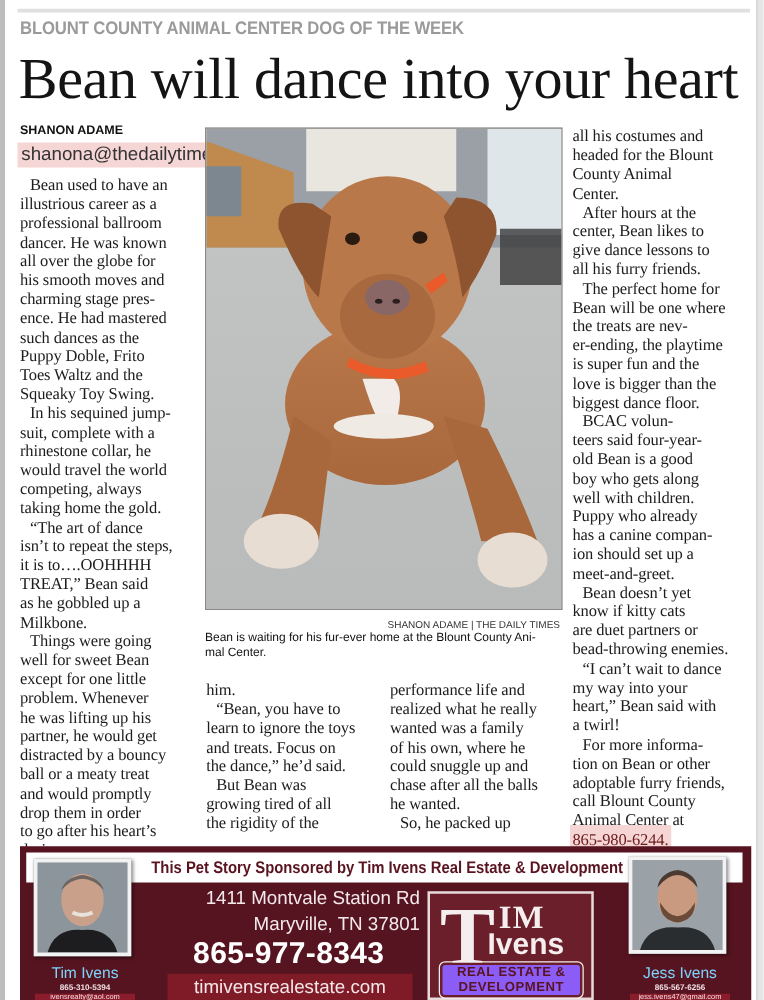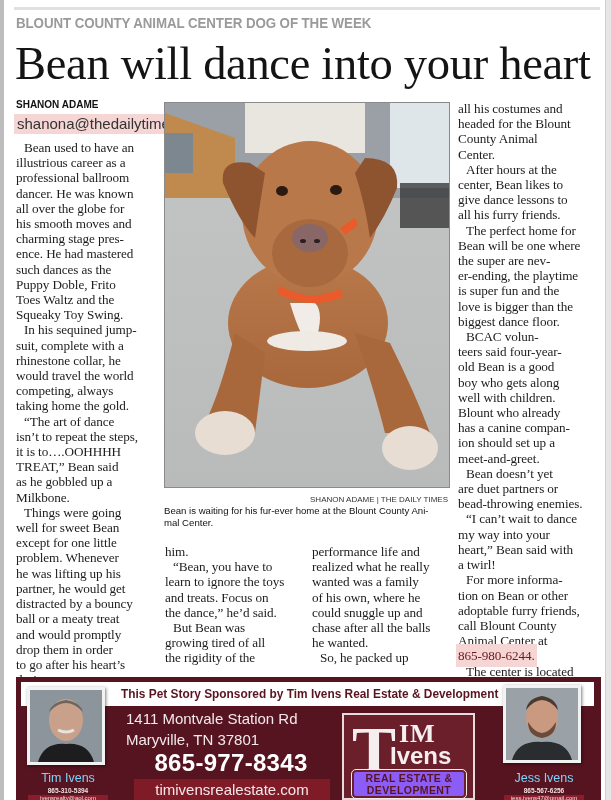--- a/index.html
+++ b/index.html
@@ -95,21 +95,21 @@
   .ad-phone-left { left: 2px; top: 110px; }
   .ad-phone-right { left: 478px; top: 110px; }
   .ad-email {
     position: absolute; width: 80px; text-align: center; background: #8b1c2b;
     font-family: "Liberation Sans", "DejaVu Sans", sans-serif; font-size: 6px; color: #f0dfe2; height: 6px; overflow: hidden;
   }
   .ad-email-left { left: 12px; top: 118px; }
   .ad-email-right { left: 488px; top: 118px; }
 
   .ad-address {
-    position: absolute; left: 110px; width: 210px; text-align: left;
+    position: absolute; left: 110px; width: 210px; text-align: right;
     font-family: "Liberation Sans", "DejaVu Sans", sans-serif; color: #f3e9ea; font-size: 15px;
   }
   .ad-addr1 { top: 33px; }
   .ad-addr2 { top: 54px; }
   .ad-big-phone {
     position: absolute; left: 110px; top: 72px; width: 210px; text-align: center;
     font-family: "Liberation Sans", "DejaVu Sans", sans-serif; font-weight: bold; font-size: 24px; color: #ffffff; letter-spacing: 0.3px;
   }
   .ad-web {
     position: absolute; left: 118px; top: 102px; width: 196px; height: 21px; background: #7e1b27; text-align: center;
@@ -218,35 +218,36 @@
     <p>all his costumes and</p>
     <p>headed for the Blount</p>
     <p>County Animal</p>
     <p>Center.</p>
     <p class="ind">After hours at the</p>
     <p>center, Bean likes to</p>
     <p>give dance lessons to</p>
     <p>all his furry friends.</p>
     <p class="ind">The perfect home for</p>
     <p>Bean will be one where</p>
-    <p>the super are nev-</p>
+    <p>the treats are nev-</p>
     <p>er-ending, the playtime</p>
     <p>is super fun and the</p>
     <p>love is bigger than the</p>
     <p>biggest dance floor.</p>
     <p class="ind">BCAC volun-</p>
     <p>teers said four-year-</p>
     <p>old Bean is a good</p>
     <p>boy who gets along</p>
     <p>well with children.</p>
-    <p>Blount who already</p>
+    <p>Puppy who already</p>
     <p>has a canine compan-</p>
     <p>ion should set up a</p>
     <p>meet-and-greet.</p>
     <p class="ind">Bean doesn’t yet</p>
+    <p>know if kitty cats</p>
     <p>are duet partners or</p>
     <p>bead-throwing enemies.</p>
     <p class="ind">“I can’t wait to dance</p>
     <p>my way into your</p>
     <p>heart,” Bean said with</p>
     <p>a twirl!</p>
     <p class="ind">For more informa-</p>
     <p>tion on Bean or other</p>
     <p>adoptable furry friends,</p>
     <p>call Blount County</p>

